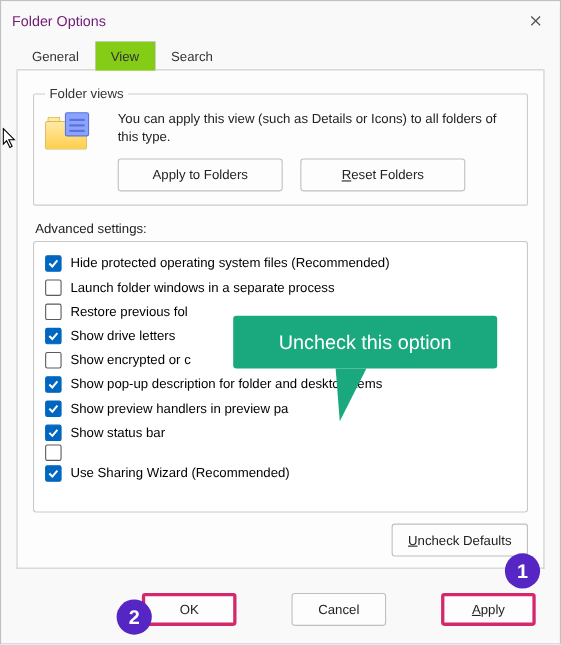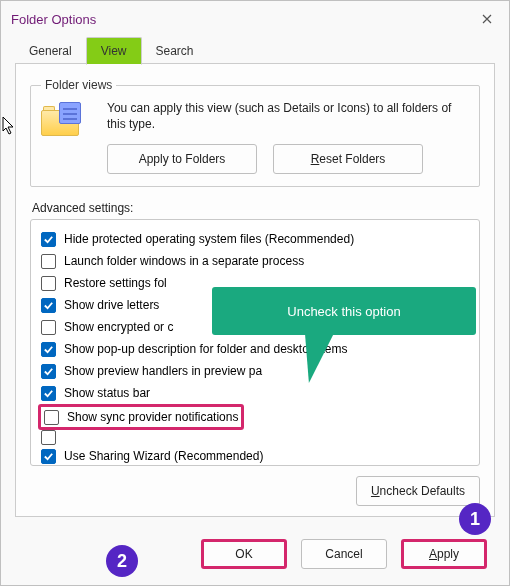--- a/index.html
+++ b/index.html
@@ -202,33 +202,33 @@
     position: relative;
   }
   .restore-row .win { min-width: 120px; }
   
   .bottom-buttons {
     display: flex;
     justify-content: flex-end;
     gap: 14px;
     padding: 10px 22px 16px 22px;
   }
-  .bottom-buttons .win { min-width: 86px; }
+  .bottom-buttons .win { min-width: 86px; margin-left: 36px; }
   .btn-hi {
     border: 3px solid #d4276c !important;
     border-radius: 3px;
   }
   
   .callout {
     position: absolute;
     left: 212px; top: 287px;
-    width: 264px; height: 48px;
+    width: 240px; height: 48px;
     background: #1aa97f;
     color: #fff;
-    font-size: 13px;
+    font-size: 18px;
     display: flex; align-items: center; justify-content: center;
     border-radius: 3px;
     z-index: 10;
     pointer-events: none;
   }
   .callout-tip {
     position: absolute;
     left: 300px; top: 335px;
     width: 0; height: 0;
     border-left: 14px solid transparent;
@@ -309,21 +309,21 @@
             </svg>
           </span>
         <span>Hide protected operating system files (Recommended)</span>
       </div>
       <div class="check-item">
         <span class="checkbox"></span>
         <span>Launch folder windows in a separate process</span>
       </div>
       <div class="check-item">
         <span class="checkbox"></span>
-        <span>Restore settings fol</span>
+        <span>Restore previous fol</span>
       </div>
       <div class="check-item">
         <span class="checkbox checked">
             <svg viewBox="0 0 12 12">
               <path d="M2 6 L5 9 L10 3" stroke="#fff" stroke-width="2" fill="none"></path>
             </svg>
           </span>
         <span>Show drive letters</span>
       </div>
       <div class="check-item">
@@ -348,26 +348,20 @@
       </div>
       <div class="check-item">
         <span class="checkbox checked">
             <svg viewBox="0 0 12 12">
               <path d="M2 6 L5 9 L10 3" stroke="#fff" stroke-width="2" fill="none"></path>
             </svg>
           </span>
         <span>Show status bar</span>
       </div>
 
-      <span class="highlight">
-        <span class="check-item" style="line-height:20px;">
-          <span class="checkbox"></span>
-          <span>Show sync provider notifications</span>
-        </span>
-      </span>
 
       <div class="check-item">
         <span class="checkbox"></span>
       </div>
       <div class="check-item">
         <span class="checkbox checked">
             <svg viewBox="0 0 12 12">
               <path d="M2 6 L5 9 L10 3" stroke="#fff" stroke-width="2" fill="none"></path>
             </svg>
           </span>

